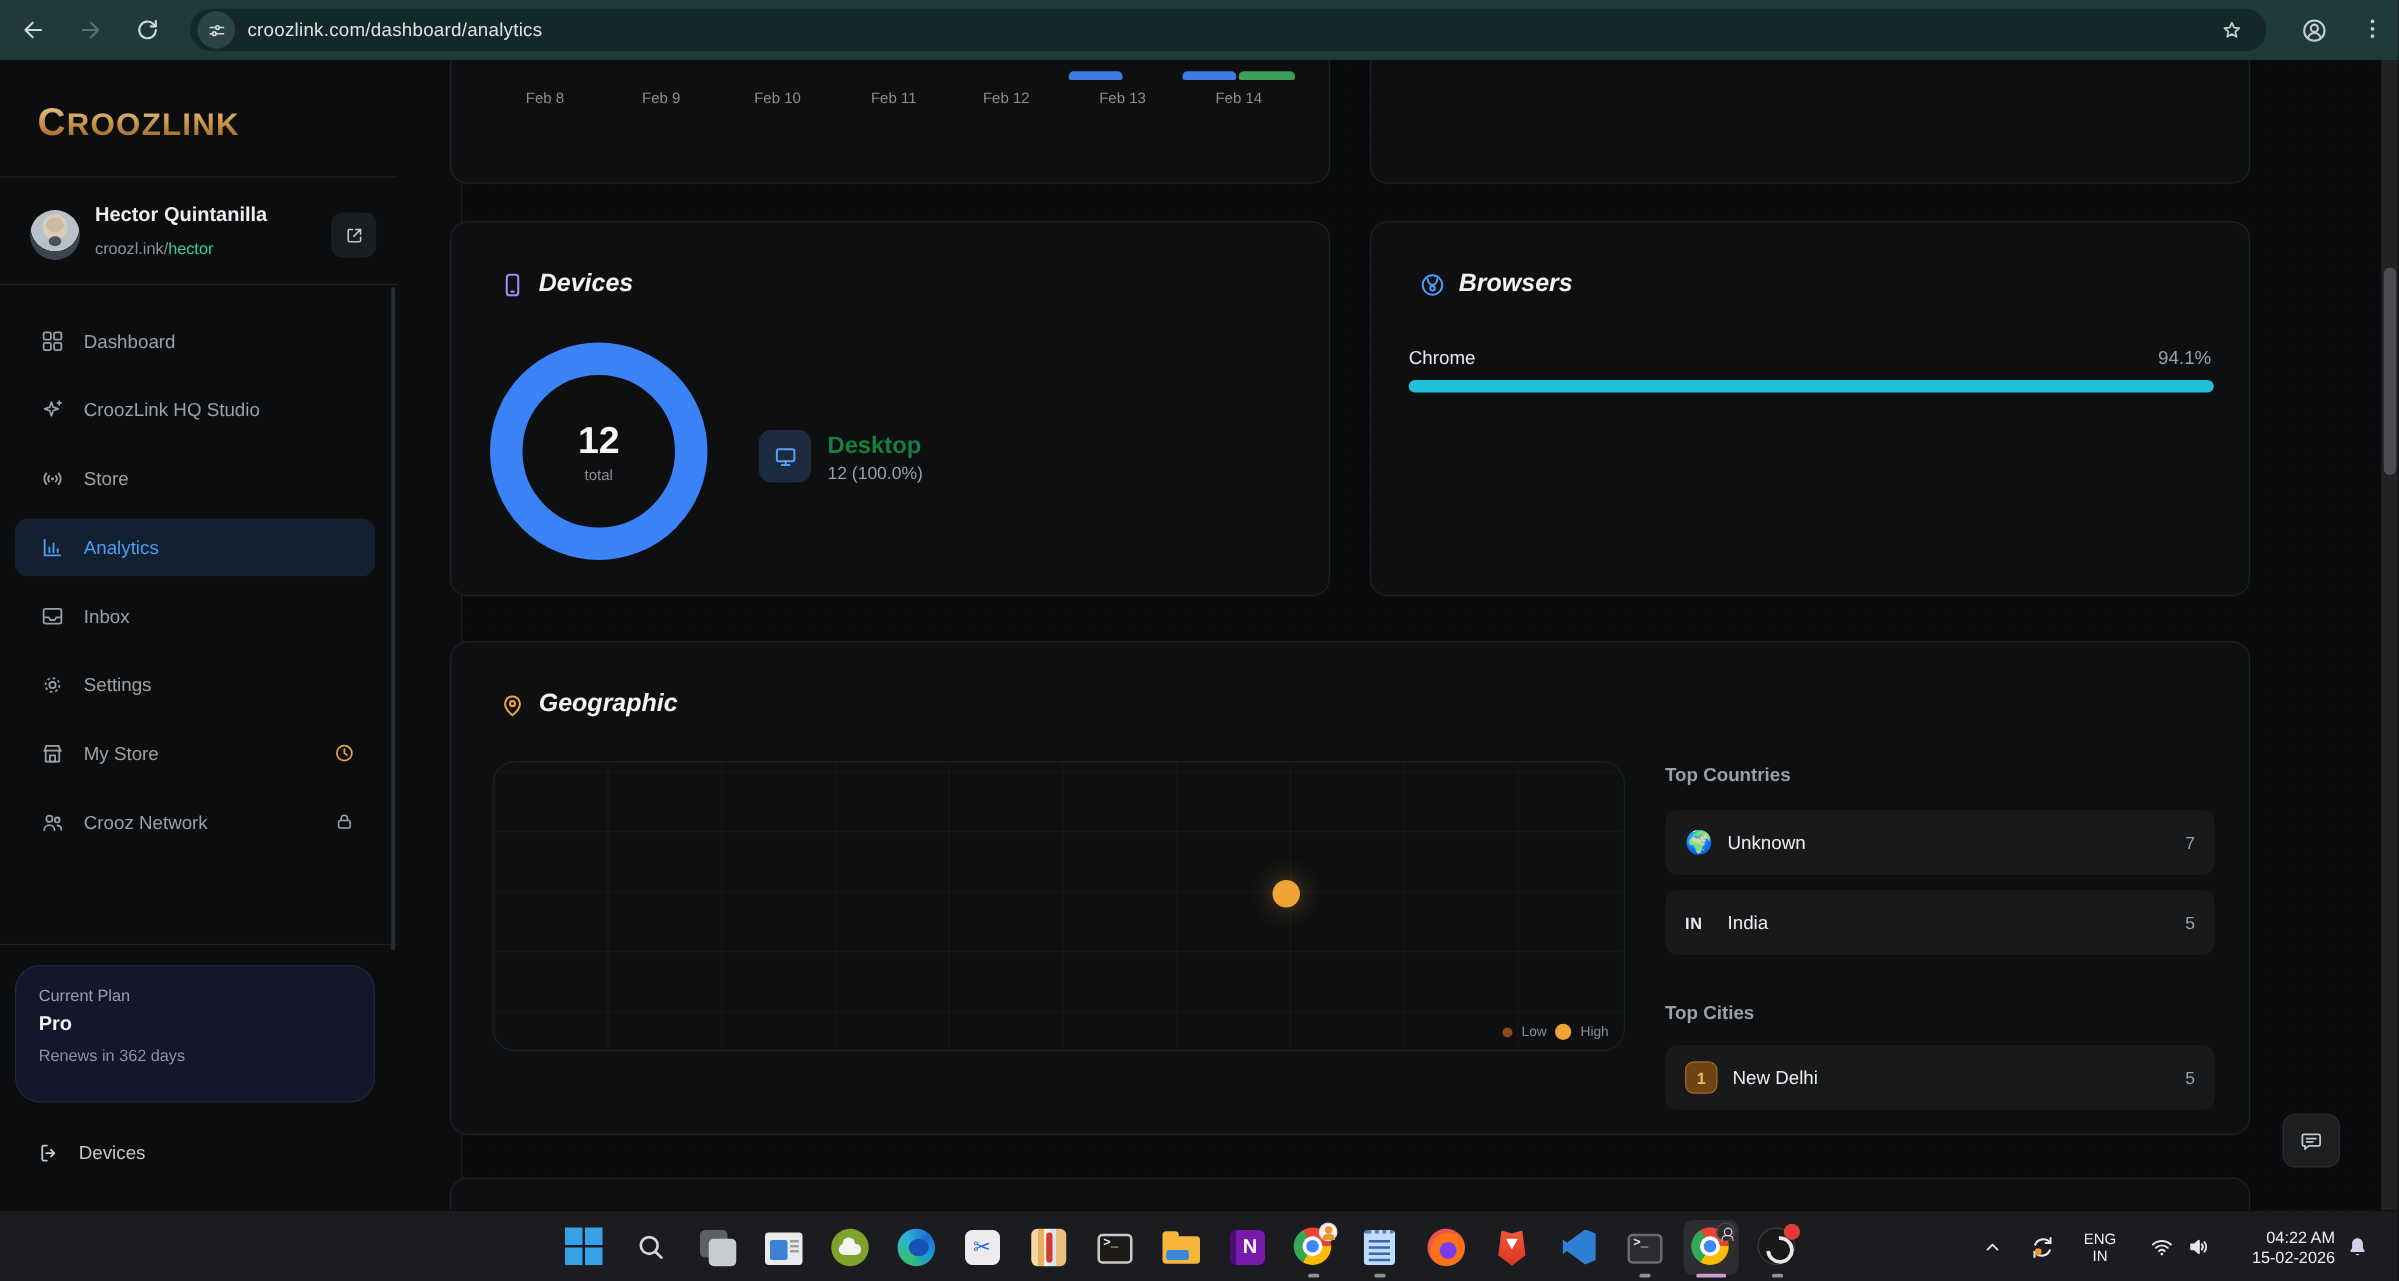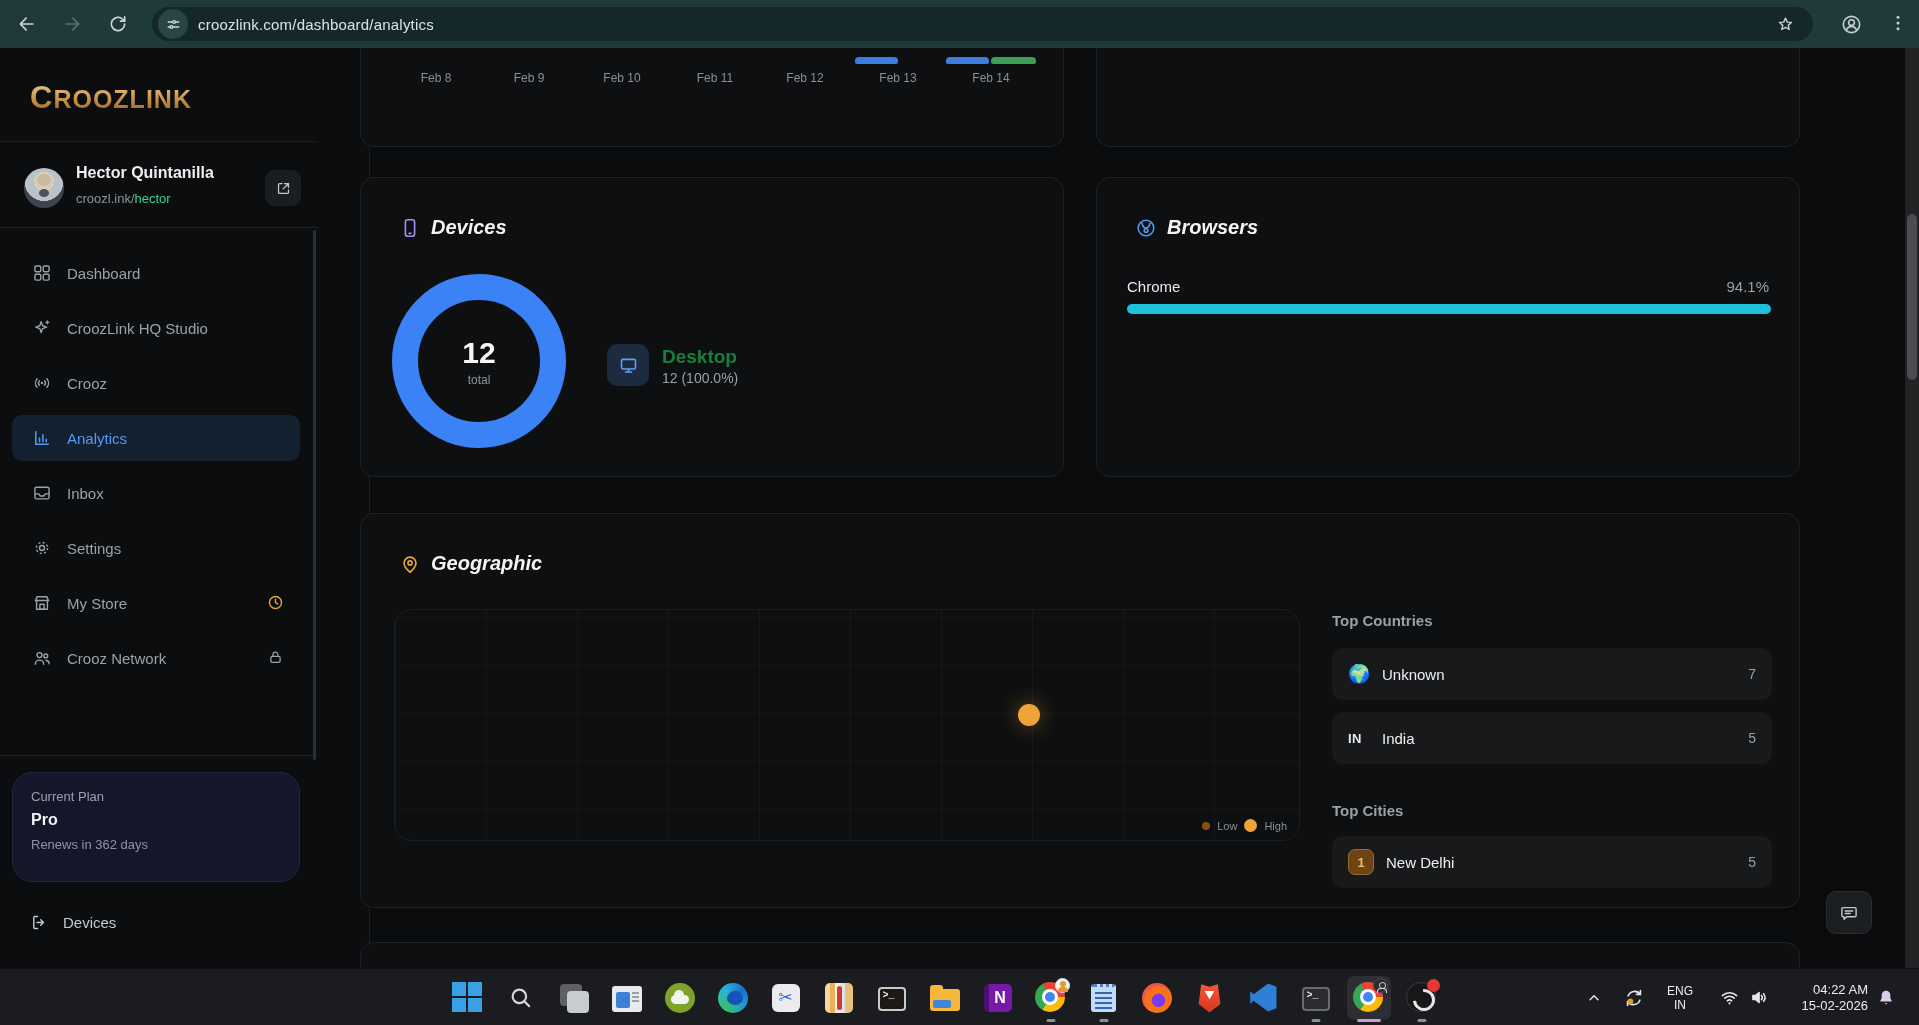--- a/index.html
+++ b/index.html
@@ -248,21 +248,21 @@
               <path d="M11 4.5l1.7 4.8 4.8 1.7-4.8 1.7L11 17.5l-1.7-4.8-4.8-1.7 4.8-1.7z"></path>
               <path d="M18.5 3.5v3.4M16.8 5.2h3.4"></path>
             </svg>
           <span class="lbl">CroozLink HQ Studio</span>
         </div>
         <div class="nav-item">
           <svg width="20" height="20" viewBox="0 0 24 24" fill="none" stroke="#9aa2a8" stroke-width="1.7" stroke-linecap="round">
               <circle cx="12" cy="12" r="1.5" fill="#9aa2a8" stroke="none"></circle>
               <path d="M8.9 9.2a4.4 4.4 0 0 0 0 5.6M15.1 9.2a4.4 4.4 0 0 1 0 5.6M6.1 6.8a8 8 0 0 0 0 10.4M17.9 6.8a8 8 0 0 1 0 10.4"></path>
             </svg>
-          <span class="lbl">Crooz</span>
+          <span class="lbl">Store</span>
         </div>
         <div class="nav-item active">
           <svg width="20" height="20" viewBox="0 0 24 24" fill="none" stroke="#4f9bf8" stroke-width="1.8" stroke-linecap="round">
               <path d="M4.5 4.5v15h15"></path>
               <path d="M9 16.5v-4.5M13 16.5V8M17 16.5v-3"></path>
             </svg>
           <span class="lbl">Analytics</span>
         </div>
         <div class="nav-item">
           <svg width="20" height="20" viewBox="0 0 24 24" fill="none" stroke="#9aa2a8" stroke-width="1.7" stroke-linejoin="round">

